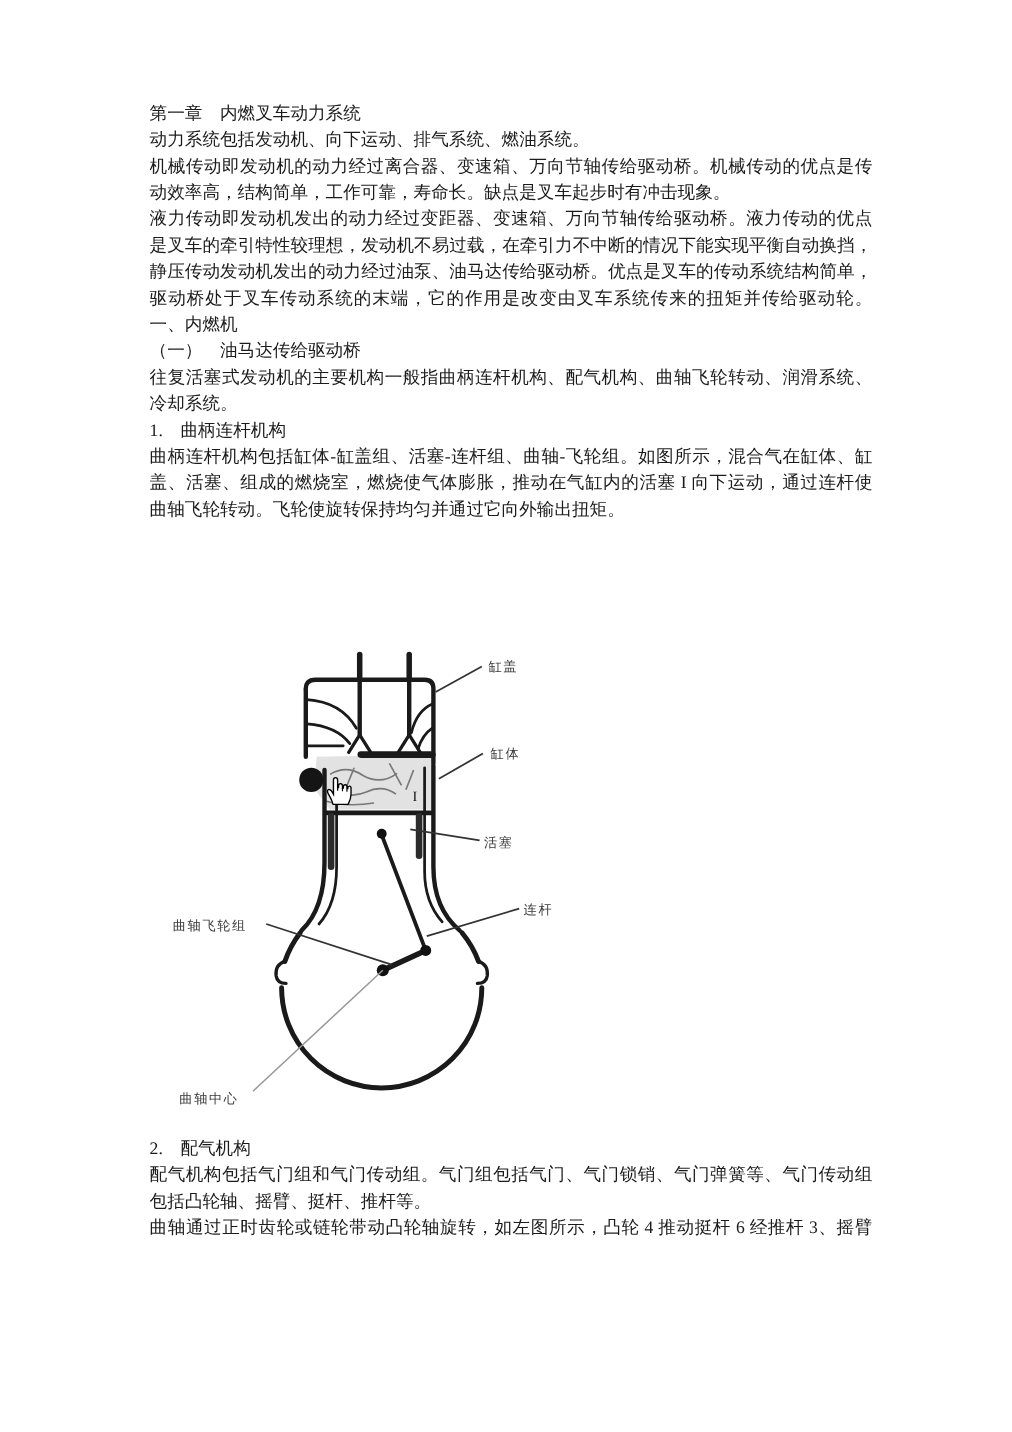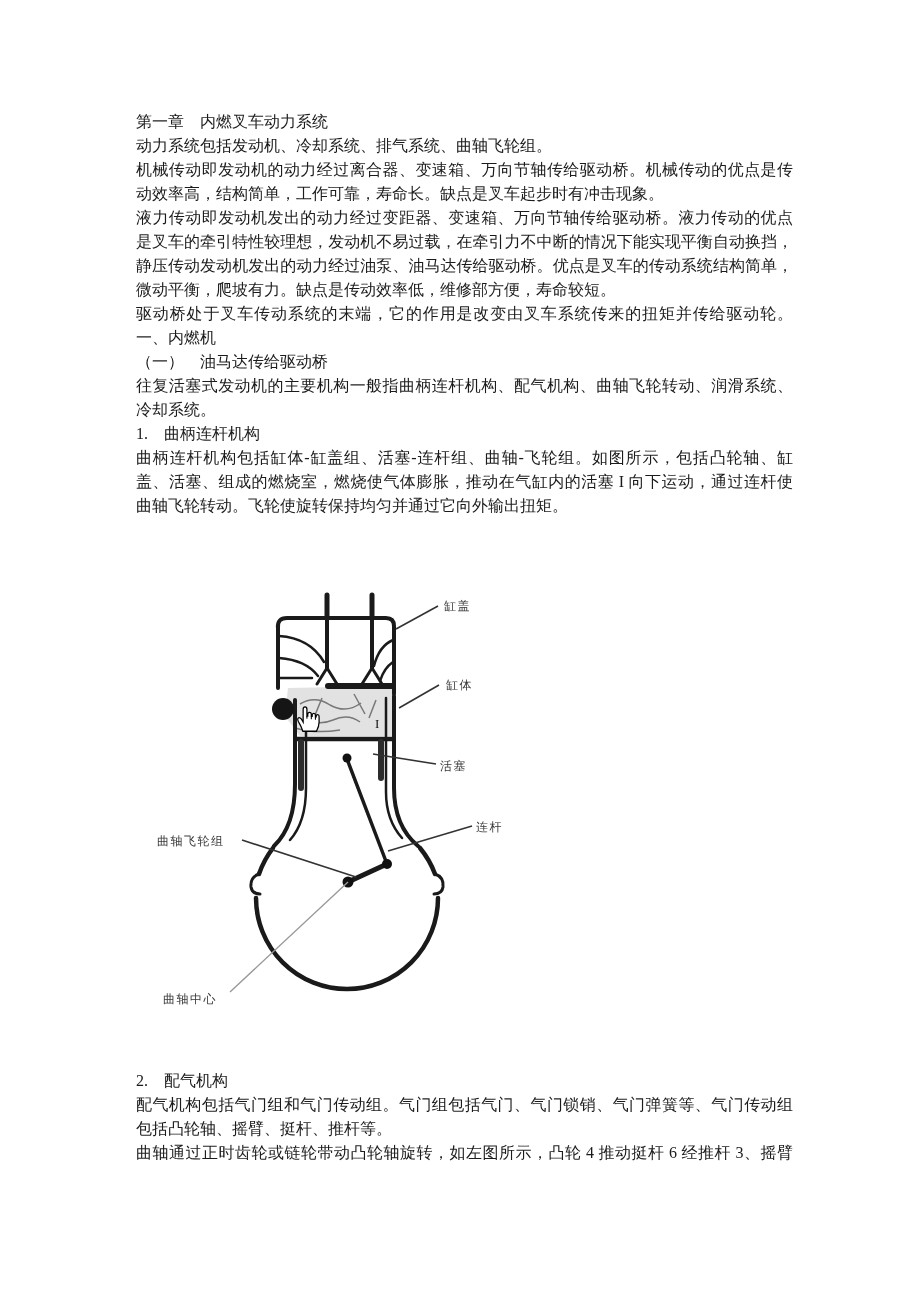--- a/index.html
+++ b/index.html
@@ -5,22 +5,22 @@
   html,body{margin:0;padding:0;}
   body{
     width:920px;height:1302px;background:#ffffff;position:relative;overflow:hidden;
     font-family:"Liberation Serif","DejaVu Serif",serif;
   }
   .page{position:absolute;inset:0;background:#ffffff;}
   .text-block{
     position:absolute;left:136px;width:657px;color:#1b1b1b;
     font-size:16px;
   }
-  #tb1{top:110px;}
-  #tb2{top:1069px;}
+  #tb1{top:92px;}
+  #tb2{top:1033px;}
   .line{height:24px;line-height:24px;white-space:pre;}
   .line.full{
     white-space:normal;text-align:justify;text-align-last:justify;
     overflow:hidden;
   }
   .figure{
     position:absolute;left:150px;top:588px;width:410px;height:432px;
   }
   .figure svg{display:block;width:410px;height:432px;}
   .fig-label{
@@ -28,34 +28,33 @@
     font-family:"Liberation Serif","DejaVu Serif",serif;
   }
 </style>
 </head>
 <body>
 
 <div class="page">
 
   <div id="tb1" class="text-block">
       <div class="line">第一章　内燃叉车动力系统</div>
-      <div class="line">动力系统包括发动机、冷却系统、排气系统、曲轴飞轮组。</div>
+      <div class="line">动力系统包括发动机、向下运动、排气系统、燃油系统。</div>
       <div class="line full">机械传动即发动机的动力经过离合器、变速箱、万向节轴传给驱动桥。机械传动的优点是传</div>
       <div class="line">动效率高，结构简单，工作可靠，寿命长。缺点是叉车起步时有冲击现象。</div>
       <div class="line full">液力传动即发动机发出的动力经过变距器、变速箱、万向节轴传给驱动桥。液力传动的优点</div>
       <div class="line full">是叉车的牵引特性较理想，发动机不易过载，在牵引力不中断的情况下能实现平衡自动换挡，</div>
       <div class="line full">静压传动发动机发出的动力经过油泵、油马达传给驱动桥。优点是叉车的传动系统结构简单，</div>
-      <div class="line">微动平衡，爬坡有力。缺点是传动效率低，维修部方便，寿命较短。</div>
       <div class="line full">驱动桥处于叉车传动系统的末端，它的作用是改变由叉车系统传来的扭矩并传给驱动轮。</div>
       <div class="line">一、内燃机</div>
       <div class="line">（一）　油马达传给驱动桥</div>
       <div class="line full">往复活塞式发动机的主要机构一般指曲柄连杆机构、配气机构、曲轴飞轮转动、润滑系统、</div>
       <div class="line">冷却系统。</div>
       <div class="line">1.　曲柄连杆机构</div>
-      <div class="line full">曲柄连杆机构包括缸体-缸盖组、活塞-连杆组、曲轴-飞轮组。如图所示，包括凸轮轴、缸</div>
+      <div class="line full">曲柄连杆机构包括缸体-缸盖组、活塞-连杆组、曲轴-飞轮组。如图所示，混合气在缸体、缸</div>
       <div class="line full">盖、活塞、组成的燃烧室，燃烧使气体膨胀，推动在气缸内的活塞 I 向下运动，通过连杆使</div>
       <div class="line">曲轴飞轮转动。飞轮使旋转保持均匀并通过它向外输出扭矩。</div>
     </div>
 
   <div class="figure">
     <svg viewBox="0 0 410 432">
 
       <g>
         <polygon points="138,100 243,98 243,148 150,148 135,128" fill="#d8d8d8" opacity="0.75"></polygon>
         <g stroke="#787878" stroke-width="1.5" fill="none">

